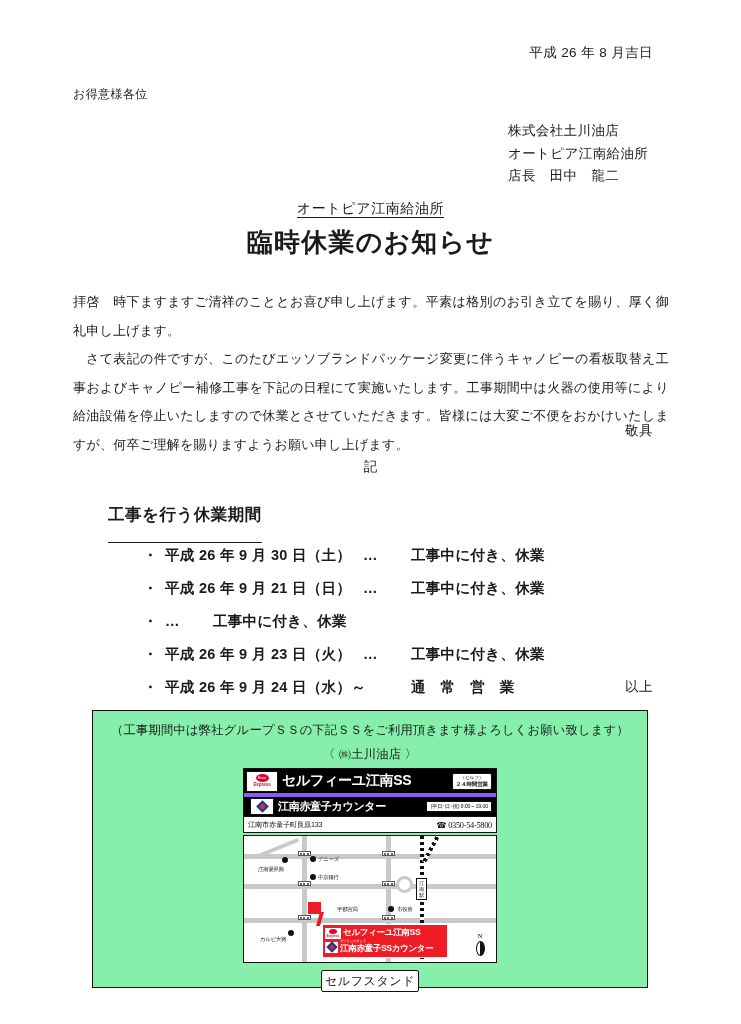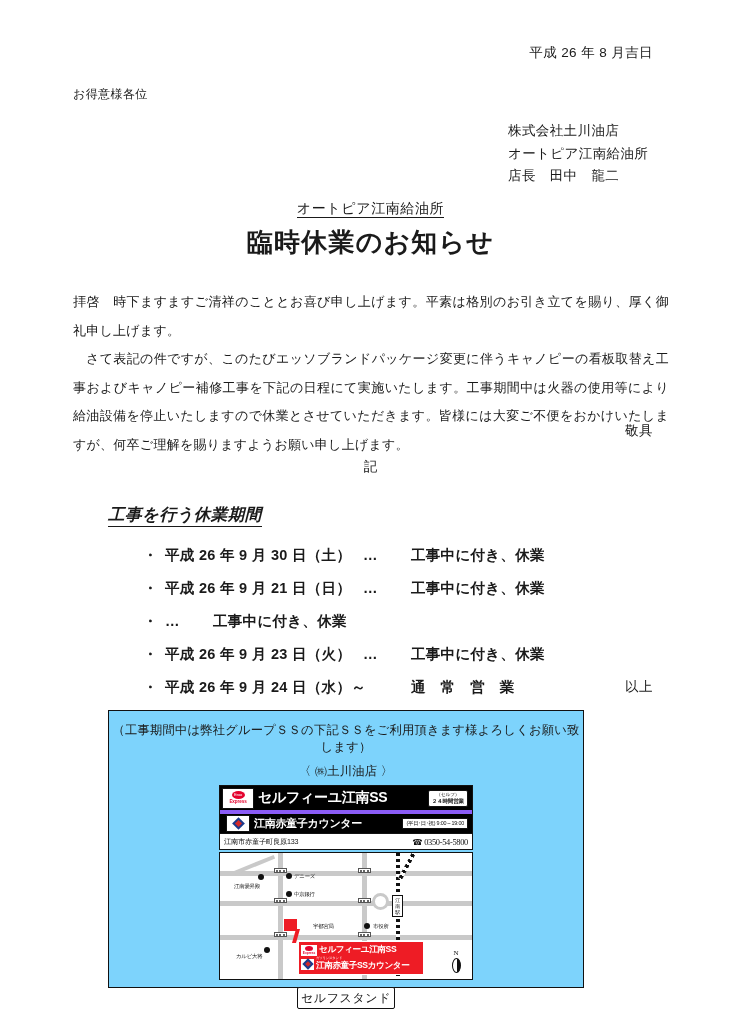--- a/index.html
+++ b/index.html
@@ -106,22 +106,21 @@
   .sched-heading {
     position: absolute;
     top: 504px;
     left: 108px;
     font-size: 16.5px;
     font-weight: bold;
     letter-spacing: .5px;
   }
   .sched-heading span {
     border-bottom: 1.6px solid #1a1a1a;
-    padding-bottom: 3px;
-    font-style: italic;
+    padding-bottom: 19px;
   }
   .sched-list {
     position: absolute;
     top: 546px;
     left: 143px;
     font-size: 14.5px;
     font-weight: bold;
     letter-spacing: .3px;
   }
   .sched-row {
@@ -141,26 +140,25 @@
     right: 88px;
     font-size: 13.5px;
     letter-spacing: .5px;
   }
 
   
   .map-box {
     position: absolute;
     top: 710px;
     left: 92px;
-    width: 476px;
+    width: 556px;
     height: 278px;
     border: 1.4px solid #111;
     box-sizing: border-box;
-    background: #7dd3fc;
-    margin-left: 16px;
+    background: #86efac;
   }
   .map-note {
     margin-top: 11px;
     text-align: center;
     font-size: 12.3px;
     letter-spacing: .2px;
   }
   .map-company {
     margin-top: 7px;
     text-align: center;

